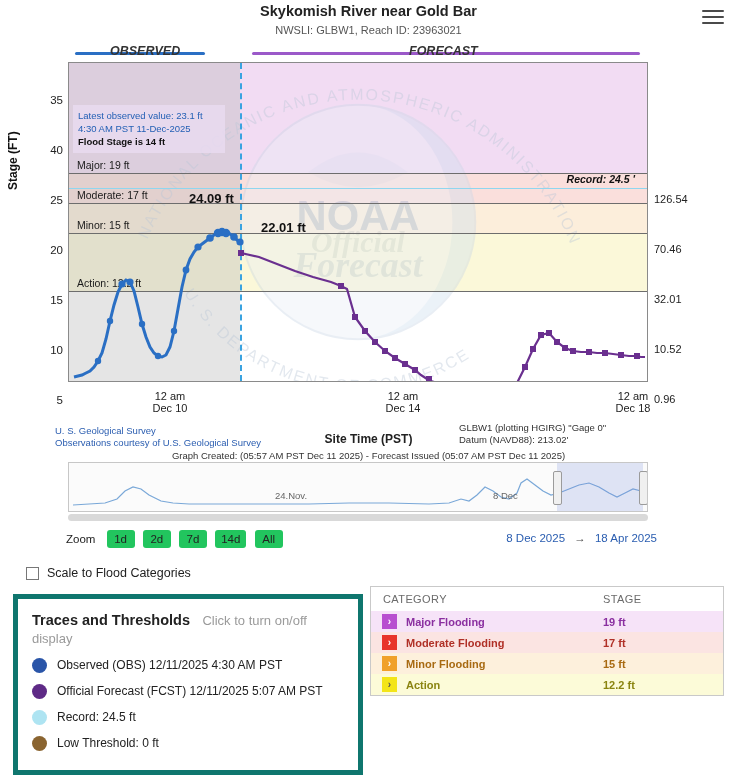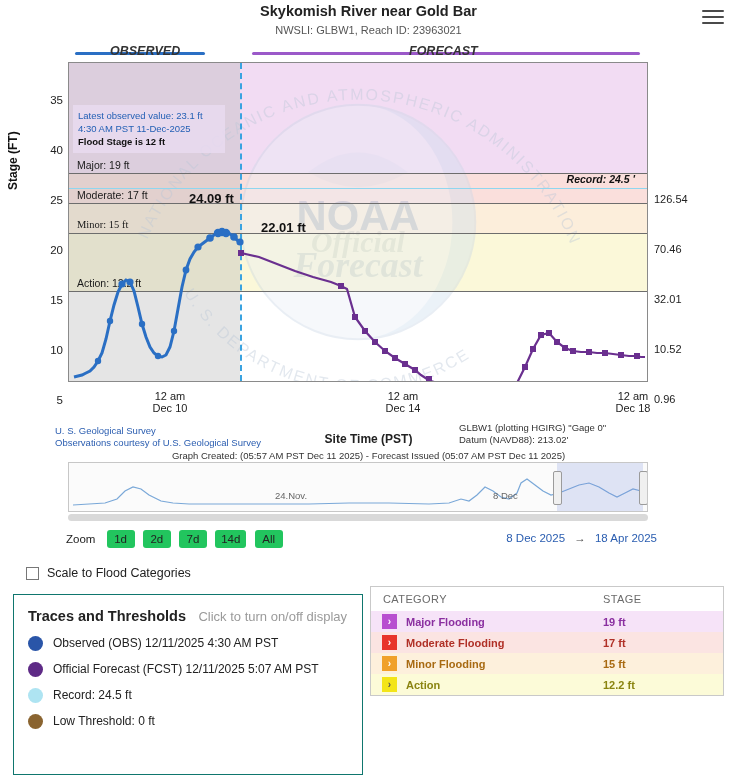--- a/index.html
+++ b/index.html
@@ -152,21 +152,21 @@
   
   .scale-row { position: absolute; left: 26px; top: 566px; display: flex; align-items: center; }
   .cbox {
     width: 13px; height: 13px; border: 1px solid #777; background: #fff; margin-right: 8px; cursor: pointer;
   }
   .scale-row .txt { font-size: 12.5px; color: #222; }
 
   
   .traces {
     position: absolute; left: 13px; top: 594px; width: 350px; height: 181px;
-    border: 1px solid #0f766e; background: #fff; padding: 12px 14px;
+    border: 5px solid #0f766e; background: #fff; padding: 12px 14px;
   }
   .traces h3 { margin: 0; font-size: 14.5px; color: #222; display: inline; font-weight: bold; }
   .traces .hint { font-size: 13px; color: #9a9a9a; margin-left: 8px; }
   .trace-item { display: flex; align-items: flex-start; margin-top: 11px; }
   .dot { width: 15px; height: 15px; border-radius: 50%; margin-right: 10px; flex: 0 0 auto; }
   .trace-text { font-size: 12px; color: #222; line-height: 15px; }
 
   .cats {
     position: absolute; left: 370px; top: 586px; width: 354px; height: 110px;
     border: 1px solid #c9c9c9; background: #fff;
@@ -252,21 +252,21 @@
         <text x="290" y="190" text-anchor="middle" font-family="Liberation Serif, serif" font-size="30" font-style="italic" font-weight="bold" fill="#c2ceda">Official</text>
       </svg>
 
       <div class="thresh-line" style="top:110px;"></div>
       <div class="thresh-line" style="top:140px;"></div>
       <div class="thresh-line" style="top:170px;"></div>
       <div class="thresh-line" style="top:228px;"></div>
 
       <div class="thresh-label" style="top:96px;  left:4px;">Major: 19 ft</div>
       <div class="thresh-label" style="top:126px; left:4px;">Moderate: 17 ft</div>
-      <div class="thresh-label" style="top:156px; left:4px;font-family:Liberation Serif, serif;">Minor: 15 ft</div>
+      <div class="thresh-label" style="top:156px; left:4px;">Minor: 15 ft</div>
       <div class="thresh-label" style="top:214px; left:4px;">Action: 12.2 ft</div>
 
       <div class="record-line" style="top:125px;"></div>
       <div class="record-label" style="top:110px;">Record: 24.5 '</div>
 
       <div class="fcst-line" style="left:171px;"></div>
 
       <svg width="580" height="320" style="position:absolute;left:0;top:0;">
 
         <polyline fill="none" stroke="#2a6fc4" stroke-width="3" points="5,314 9,313 13,312 17,310 21,308 25,304 29,298 33,290 37,276 41,258 45,242 49,229 53,221 57,217 61,219 65,228 69,244 73,261 77,274 81,284 85,290 89,293 93,294 97,292 101,284 105,268 109,246 113,224 117,207 121,196 125,189 129,184 133,181 137,178 141,175 145,172 149,170 153,169 157,170 161,171 165,174 168,177 171,179"></polyline>
@@ -317,21 +317,21 @@
           <rect x="517" y="286" width="6" height="6"></rect>
           <rect x="533" y="287" width="6" height="6"></rect>
           <rect x="549" y="289" width="6" height="6"></rect>
           <rect x="565" y="290" width="6" height="6"></rect>
         </g>
       </svg>
 
       <div class="callout" style="left:4px; top:42px; width:152px;">
         <div class="blue">Latest observed value: 23.1 ft</div>
         <div class="blue">4:30 AM PST 11-Dec-2025</div>
-        <div><b>Flood Stage is 12 ft</b></div>
+        <div><b>Flood Stage is 14 ft</b></div>
       </div>
 
       <div class="pt-label" style="left:120px; top:128px;">24.09 ft</div>
       <div class="pt-label" style="left:156px; top:157px;margin-left:36px;">22.01 ft</div>
     </div>
 
     <div class="xtick" style="left:125px; top:350px;">
       <span>12 am</span>
       <span class="d2">Dec 10</span>
     </div>

